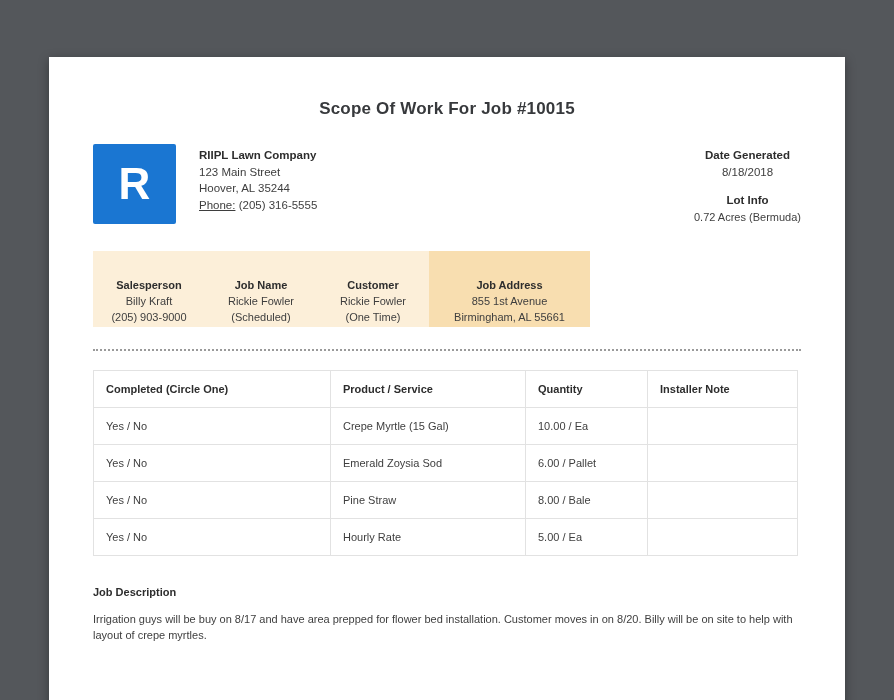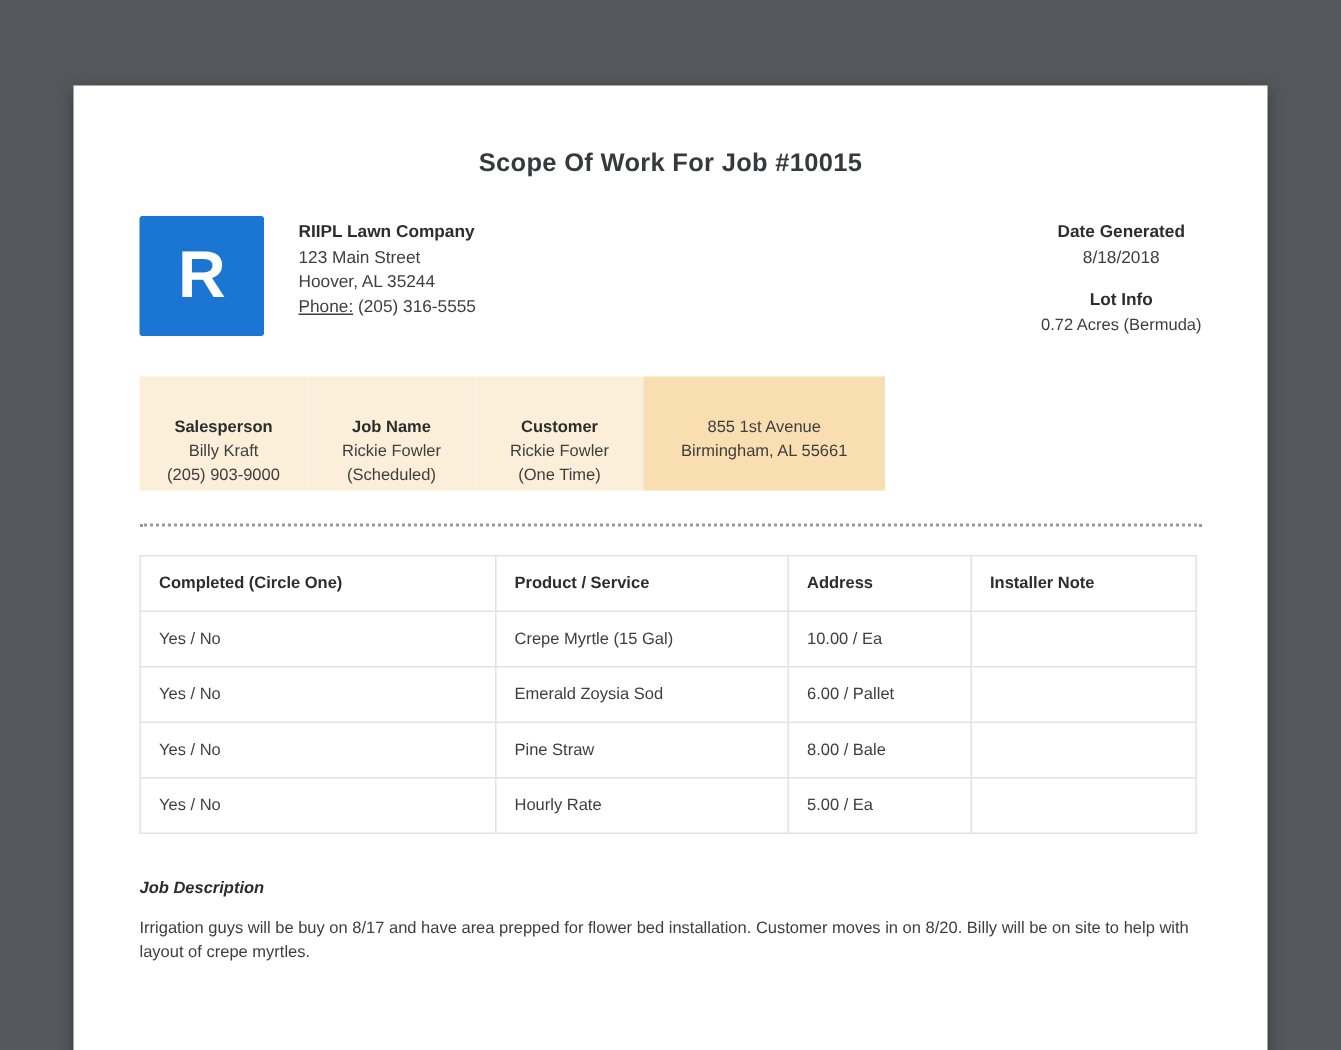--- a/index.html
+++ b/index.html
@@ -106,21 +106,20 @@
   }
   table.sow th{
     font-weight:700;
     color:var(--text-bold);
   }
   .job-desc{margin-top:30px;width:704px;}
   .job-desc-label{
     font-size:11px;
     font-weight:700;
     color:var(--text-bold);
-    font-style:italic;
   }
   .job-desc p{
     margin-top:13px;
     font-size:11px;
     line-height:16px;
     color:var(--text);
   }
 </style>
 </head>
 <body>
@@ -157,39 +156,40 @@
       <div class="band-label">Job Name</div>
       <div>Rickie Fowler</div>
       <div>(Scheduled)</div>
     </div>
     <div class="band-col">
       <div class="band-label">Customer</div>
       <div>Rickie Fowler</div>
       <div>(One Time)</div>
     </div>
     <div class="band-col highlight">
+      <div class="band-label">Job Address</div>
       <div>855 1st Avenue</div>
       <div>Birmingham, AL 55661</div>
     </div>
   </div>
 
   <div class="dotted-sep"></div>
 
   <table class="sow">
     <colgroup>
       <col style="width:237px">
         <col style="width:195px">
         <col style="width:122px">
         <col style="width:150px">
     </colgroup>
     <thead>
       <tr>
         <th>Completed (Circle One)</th>
         <th>Product / Service</th>
-        <th>Address</th>
+        <th>Quantity</th>
         <th>Installer Note</th>
       </tr>
     </thead>
     <tbody>
       <tr>
         <td>Yes / No</td>
         <td>Crepe Myrtle (15 Gal)</td>
         <td>10.00 / Ea</td>
         <td></td>
       </tr>

